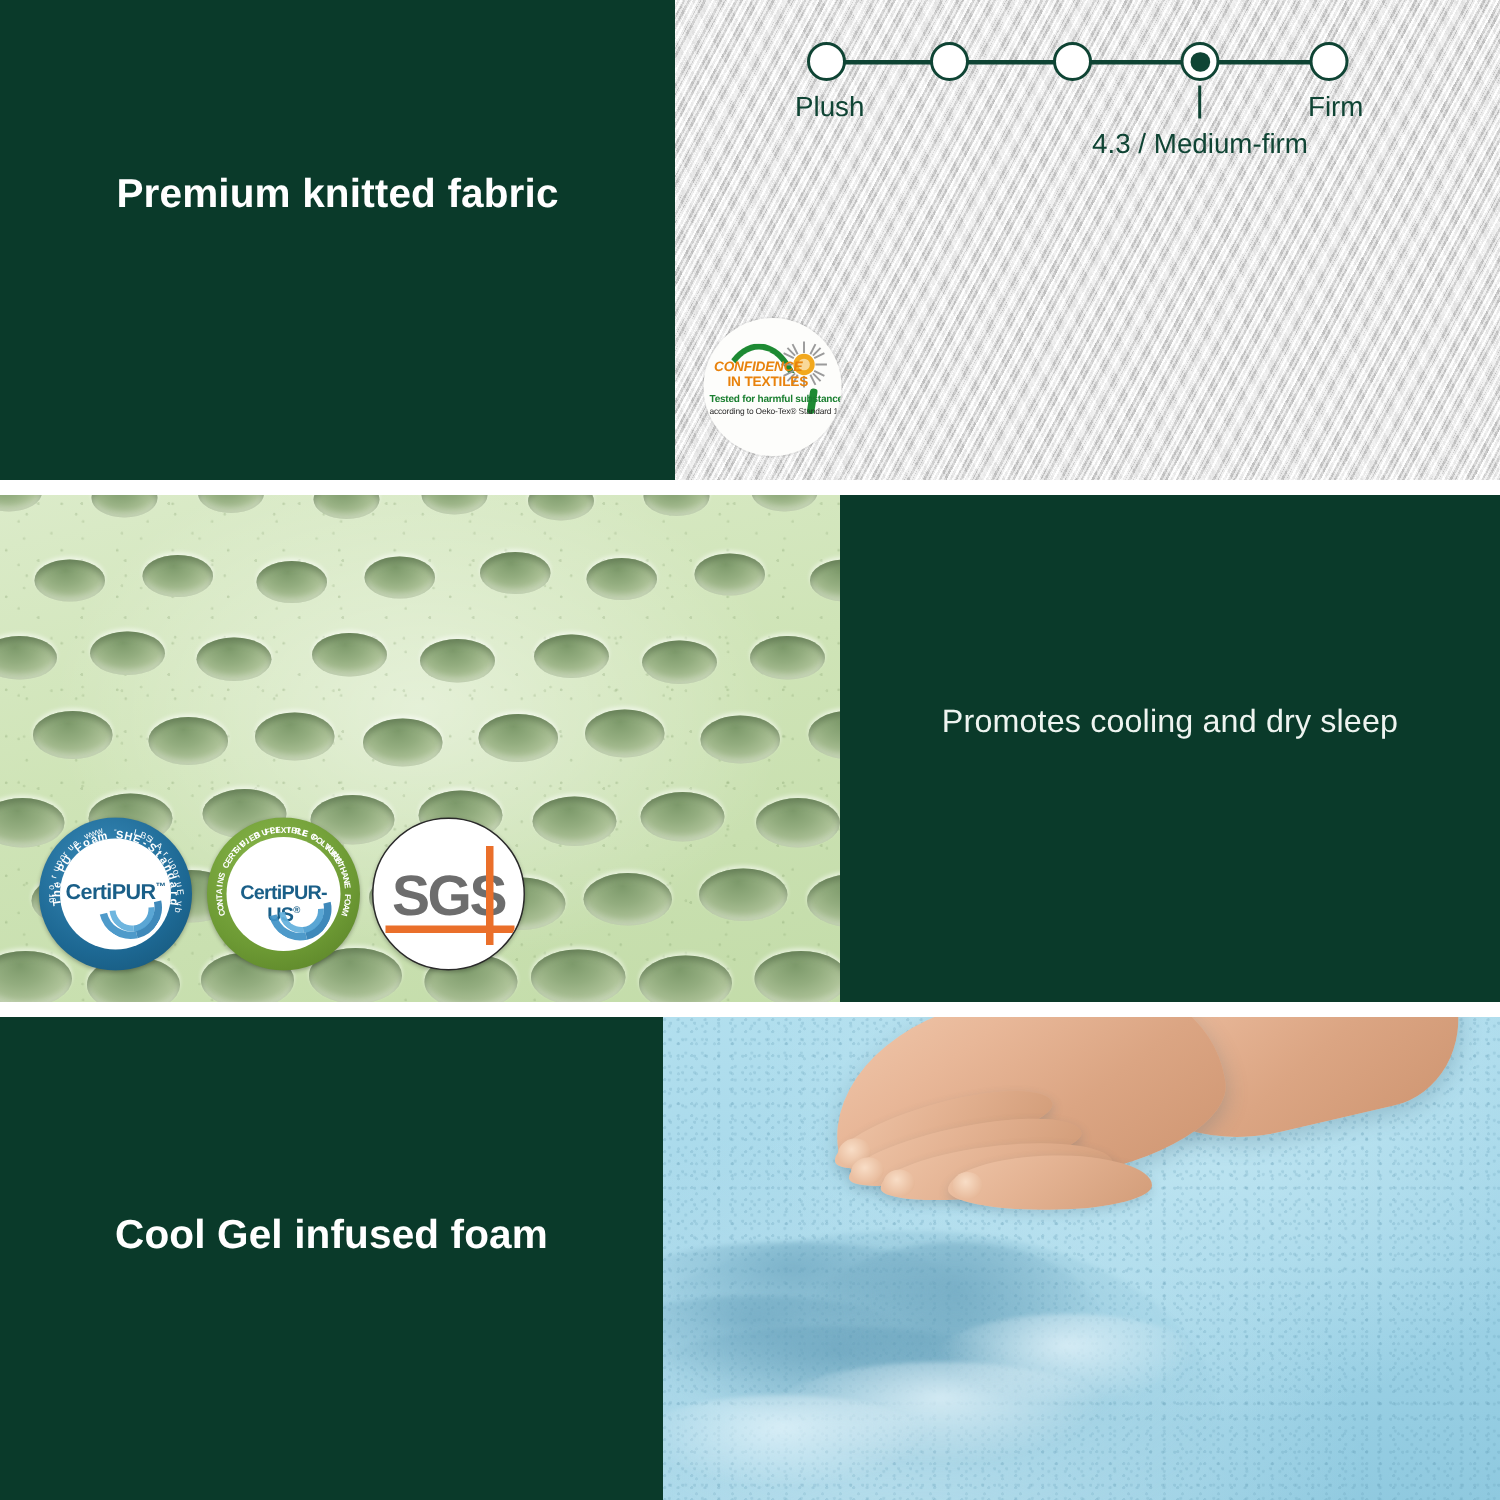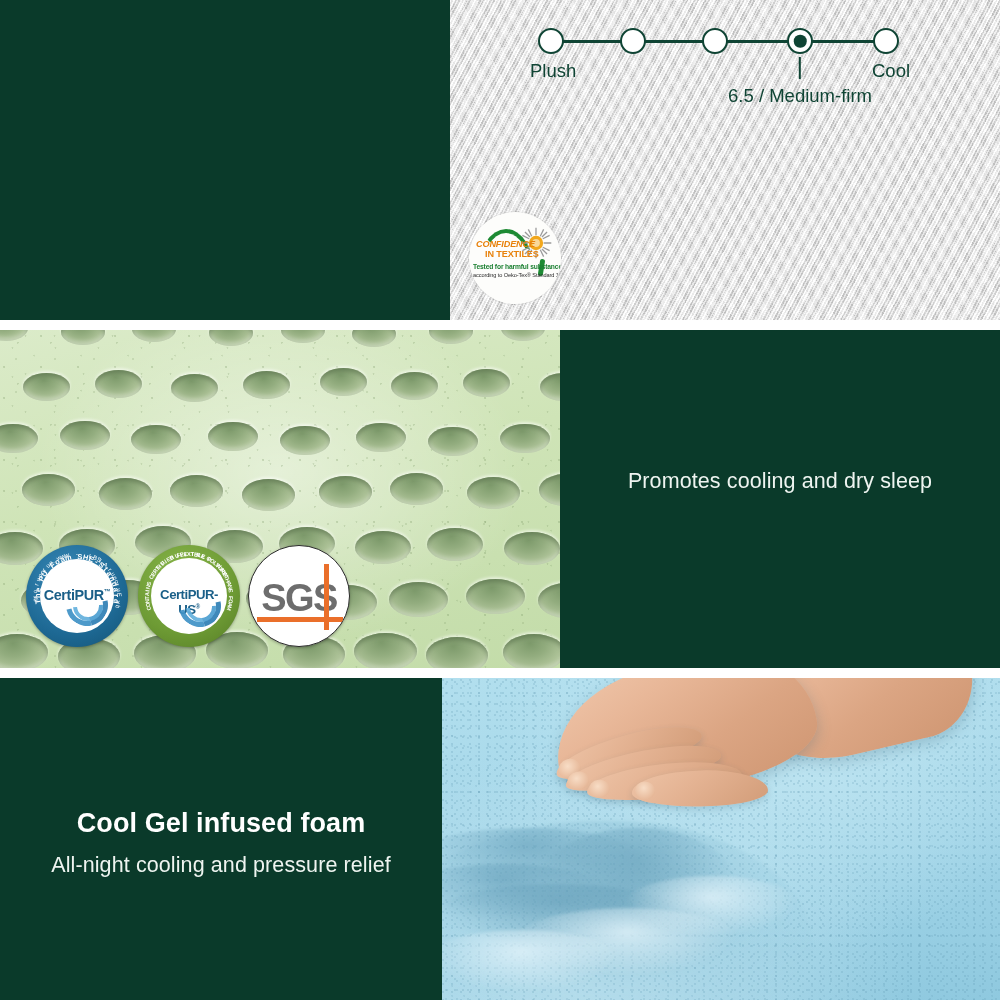--- a/index.html
+++ b/index.html
@@ -259,40 +259,41 @@
 </style>
 </head>
 <body>
 
 <div class="sheet">
 
   <div class="row" id="row-1">
 
     <div class="pane green-pane" style="left:0; width:450px;">
       <div class="copy" style="top:113px;">
+        <div class="headline">Premium knitted fabric</div>
       </div>
     </div>
 
     <div class="pane fabric" style="left:450px; width:550px;">
 
       <div class="scale" style="left:0; top:0; width:450px; height:120px;">
 
         <div class="scale-track" style="left:101px; width:335px;"></div>
 
         <div class="node" style="left:101px;"></div>
         <div class="node" style="left:183px;"></div>
         <div class="node" style="left:265px;"></div>
         <div class="node active" style="left:350px;"></div>
         <div class="node" style="left:436px;"></div>
 
         <div class="node-label" style="left:80px;">Plush</div>
-        <div class="node-label" style="left:422px;">Cool</div>
+        <div class="node-label" style="left:422px;">Firm</div>
 
         <div class="tick" style="left:350px;"></div>
-        <div class="value-label" style="left:350px;">6.5 / Medium-firm</div>
+        <div class="value-label" style="left:350px;">4.3 / Medium-firm</div>
       </div>
 
       <div class="oeko" style="left:19px; top:212px;">
         <div class="arc"></div>
         <div class="arc-tail"></div>
         <svg class="flower" viewBox="0 0 40 40">
           <g stroke="#9a9a9a" stroke-width="1.5" fill="none">
             <line x1="20" y1="2" x2="20" y2="11"></line>
             <line x1="20" y1="29" x2="20" y2="38"></line>
             <line x1="2" y1="20" x2="11" y2="20"></line>
@@ -544,21 +545,20 @@
     </div>
   </div>
 
   <div class="divider" style="top:668px; height:10px;"></div>
 
   <div class="row" id="row-3">
 
     <div class="pane green-pane" style="left:0; width:442px;">
       <div class="copy" style="top:129px;">
         <div class="headline">Cool Gel infused foam</div>
-        <div class="subline">All-night cooling and pressure relief</div>
       </div>
     </div>
 
     <div class="pane foam-blue" style="left:442px; width:558px;">
       <div class="grain"></div>
 
       <div class="imprint"></div>
       <div class="crease" style="left:-30px; top:150px;  width:230px; height:62px;"></div>
       <div class="crease" style="left:-44px; top:186px;  width:210px; height:56px;"></div>
       <div class="crease" style="left:-10px; top:206px;  width:250px; height:64px;"></div>

